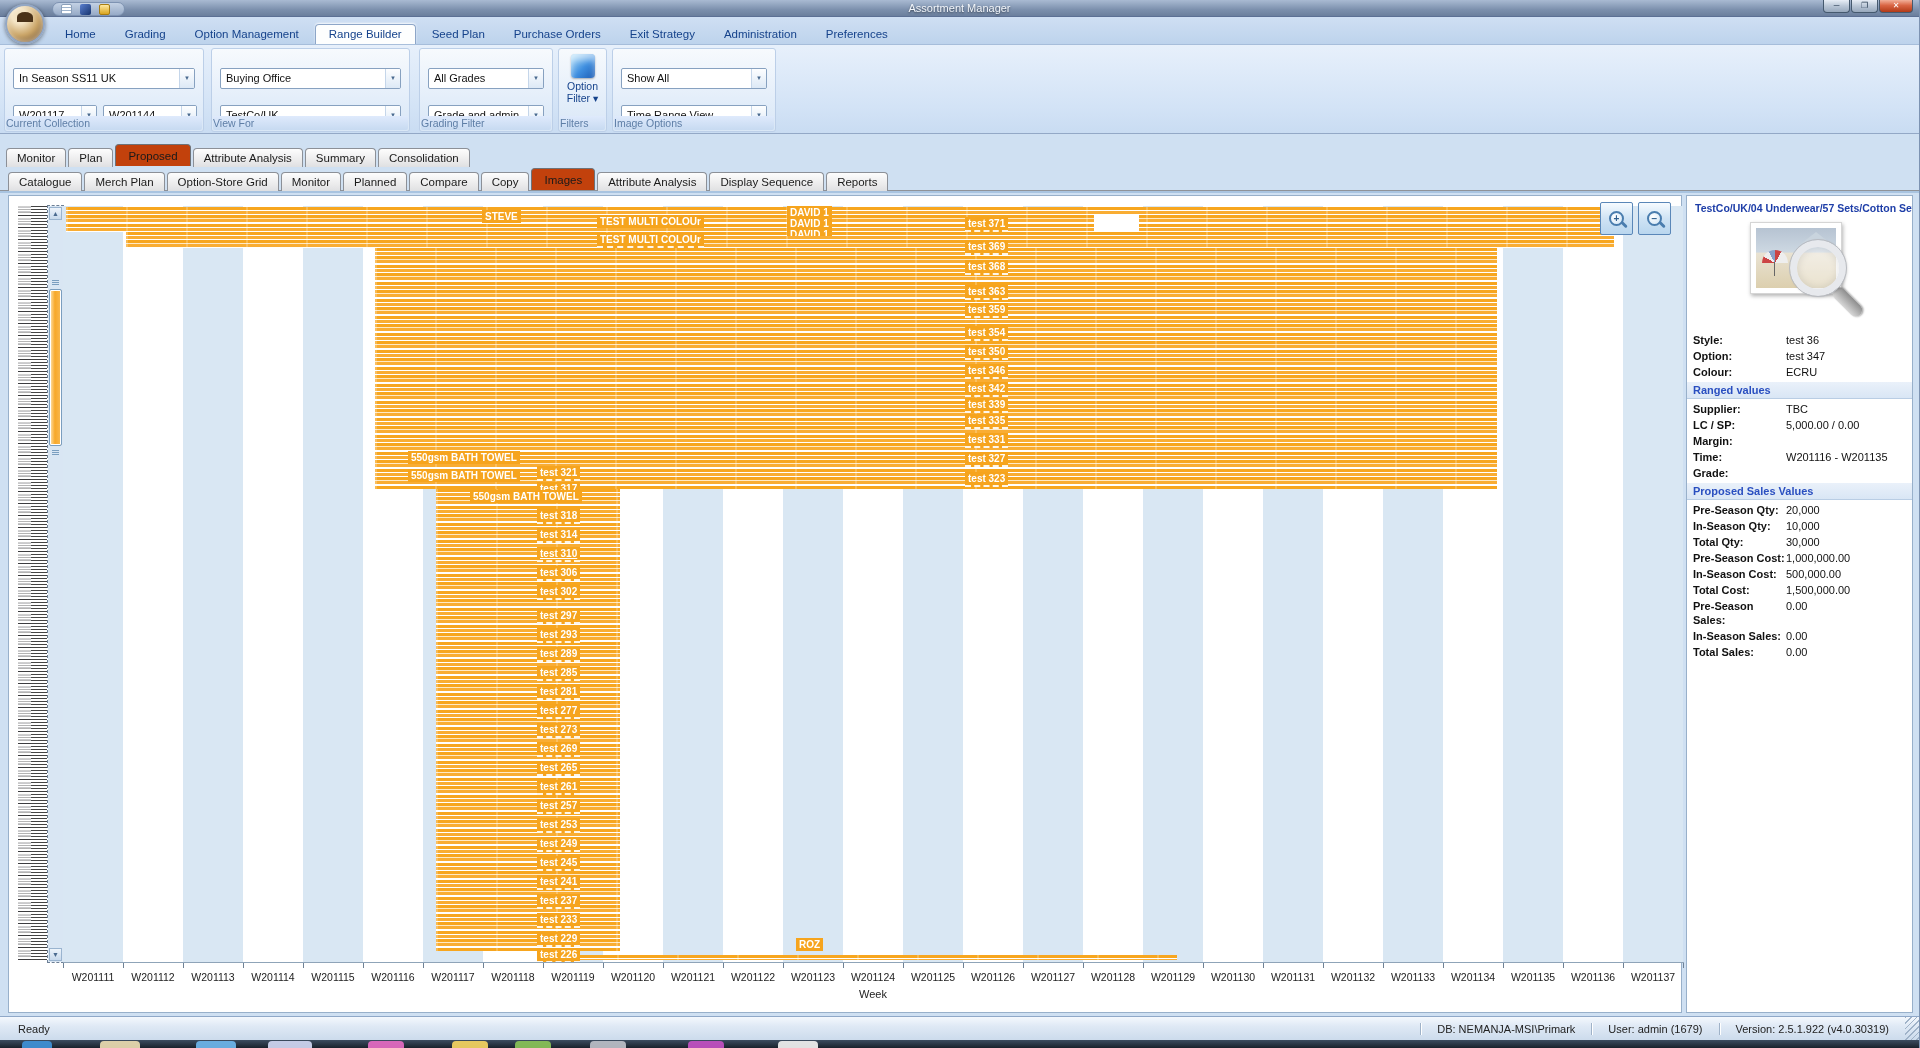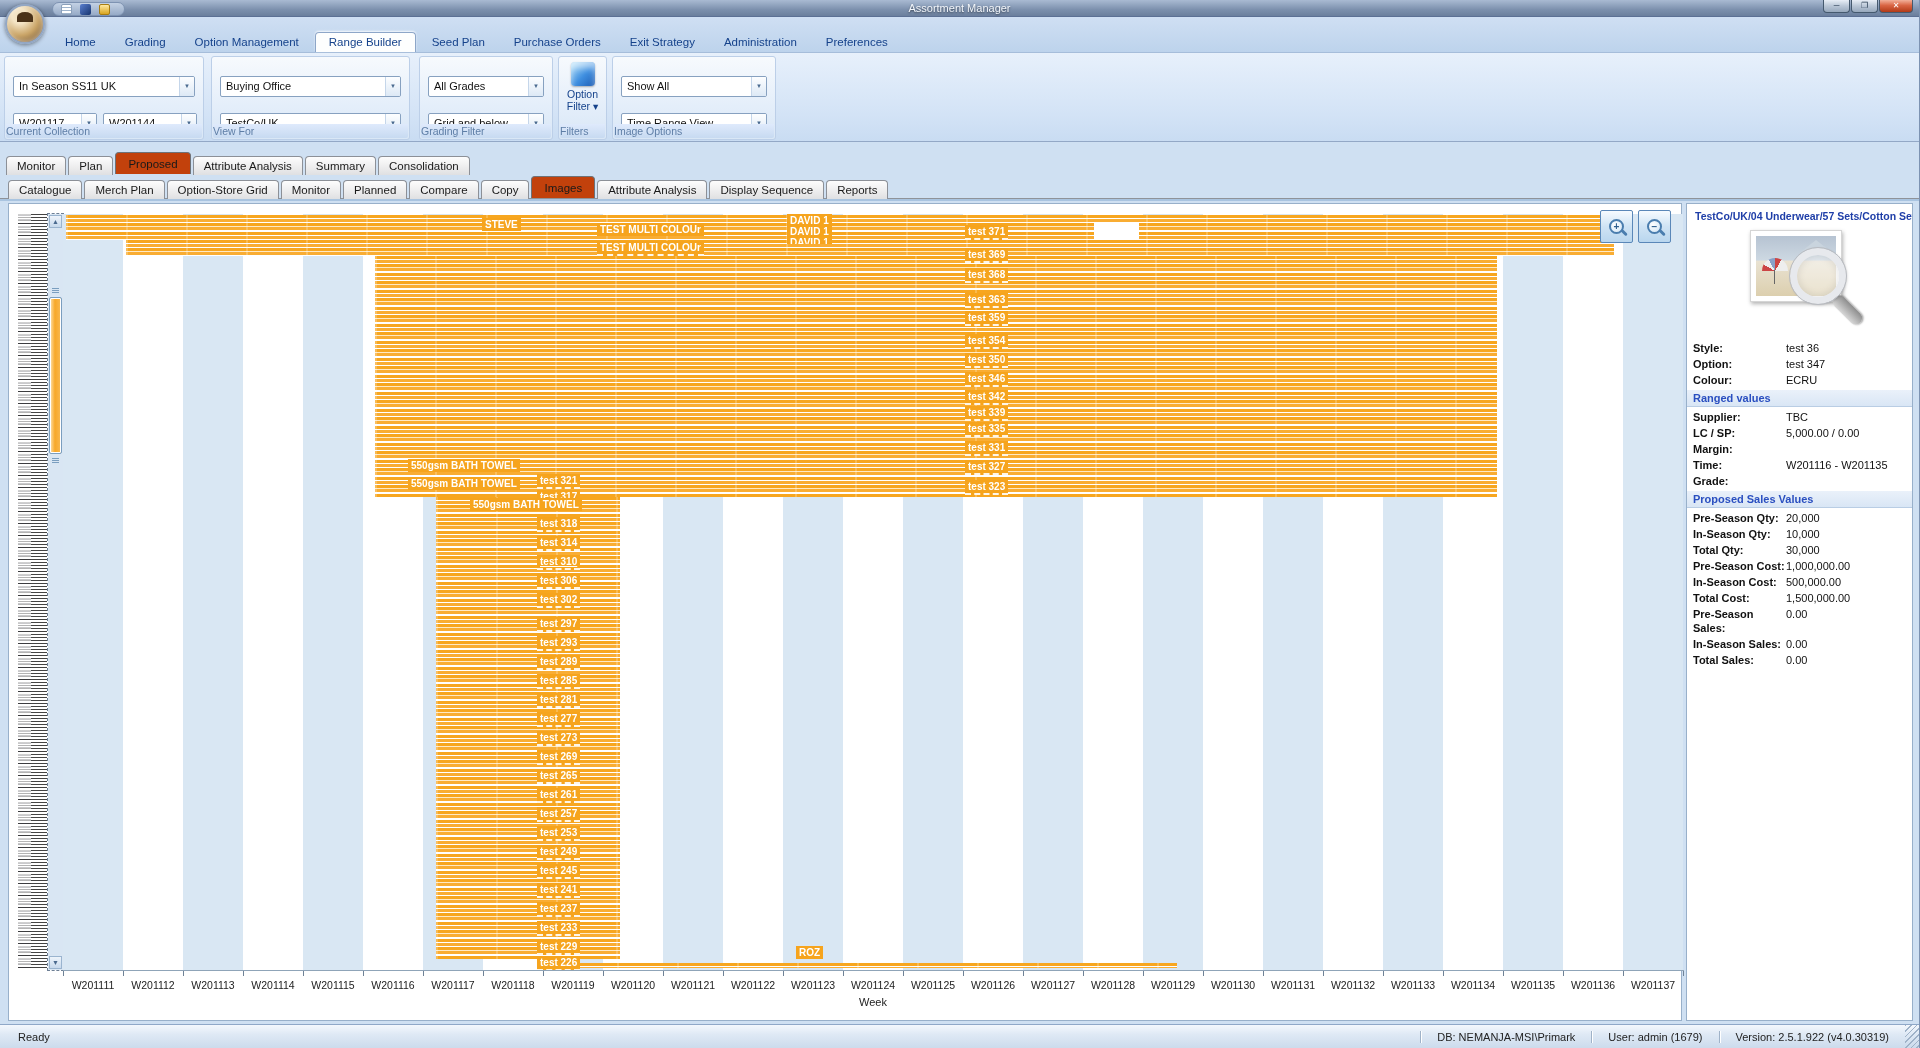--- a/index.html
+++ b/index.html
@@ -16,21 +16,21 @@
   .orb { position:absolute; left:5px; top:4px; width:40px; height:40px; border-radius:50%; border:2px solid #93a7c4; z-index:50;
          background:radial-gradient(circle at 35% 28%, #f4e4c4 22%, #caa568 55%, #5d4025 100%); box-shadow:0 1px 4px rgba(0,0,0,.45), inset 0 0 5px rgba(255,255,255,.6); }
   .orb::before { content:''; position:absolute; left:10px; top:6px; width:16px; height:10px; border-radius:50% 50% 0 0; background:#4a3218; }
   .qat { position:absolute; left:52px; top:2px; height:14px; z-index:40; display:flex; align-items:center; gap:8px; padding:0 14px 0 8px; border-radius:8px; background:linear-gradient(#c3d1e4,#97abc7); border:1px solid #7e93b2; }
   .qicon { width:11px; height:11px; border-radius:2px; }
   .qicon.note { background:repeating-linear-gradient(#ffffff 0 2px, #9fb4cc 2px 3px); border:1px solid #8ba0ba; }
   .qicon.pen { background:linear-gradient(135deg,#5a7fd0,#17346e); }
   .qicon.gold { background:linear-gradient(#ffe9a0,#d9a520); border:1px solid #a87d12; }
 
   
-  .rtabs { height:36px; background:linear-gradient(#cfdff3,#bdd3ec); display:flex; align-items:flex-end; padding-left:52px; border-bottom:1px solid #a6bdda; }
+  .rtabs { height:28px; background:linear-gradient(#cfdff3,#bdd3ec); display:flex; align-items:flex-end; padding-left:52px; border-bottom:1px solid #a6bdda; }
   .rtab { font-size:11.5px; color:#15428b; padding:3px 13px 4px; margin-right:3px; border-radius:4px 4px 0 0; }
   .rtab.selected { background:#fdfefe; border:1px solid #8da6c8; border-bottom:none; color:#15428b; font-weight:normal; box-shadow:0 -1px 2px rgba(255,255,255,.8); }
 
   
   .ribbon { height:89px; background:linear-gradient(#e7f0fb,#d3e3f6 70%,#c9dcf2); position:relative; border-bottom:1px solid #93a8c6; }
   .rgroup { position:absolute; top:3px; height:84px; border:1px solid #bccfe8; border-radius:3px; background:linear-gradient(#f7fafd,#e4eefa 60%,#d9e7f6); }
   .glabel { position:absolute; bottom:1px; left:1px; right:1px; height:14px; font-size:10.5px; color:#5e7ea6; line-height:14px; background:linear-gradient(#dfeafc,#c7daf1); border-radius:0 0 2px 2px; }
   .combo { position:absolute; height:21px; background:#fff; border:1px solid #87a1c0; border-radius:2px; font-size:11px; color:#111; line-height:19px; padding-left:5px; overflow:hidden; white-space:nowrap; }
   .combo .arr { position:absolute; right:0; top:0; bottom:0; width:15px; border-left:1px solid #c5d6ea; background:linear-gradient(#fdfeff,#dde9f6); color:#4a6a8f; font-size:6px; text-align:center; line-height:19px; }
   .ofbtn { position:absolute; left:2px; right:2px; top:3px; bottom:16px; text-align:center; }
@@ -180,21 +180,21 @@
       </div>
       <div class="glabel">View For</div>
     </div>
 
     <div class="rgroup" style="left:419px; width:134px;">
       <div class="combo" style="left:8px; right:8px; top:19px;">
         <span>All Grades</span>
         <span class="arr">▼</span>
       </div>
       <div class="combo" style="left:8px; right:8px; top:56px;">
-        <span>Grid and below</span>
+        <span>Grade and admin</span>
         <span class="arr">▼</span>
       </div>
       <div class="glabel">Grading Filter</div>
     </div>
 
     <div class="rgroup" style="left:558px; width:49px;">
       <div class="ofbtn">
         <div class="cube"></div>
         <div class="oflabel">
           <div>Option</div>

